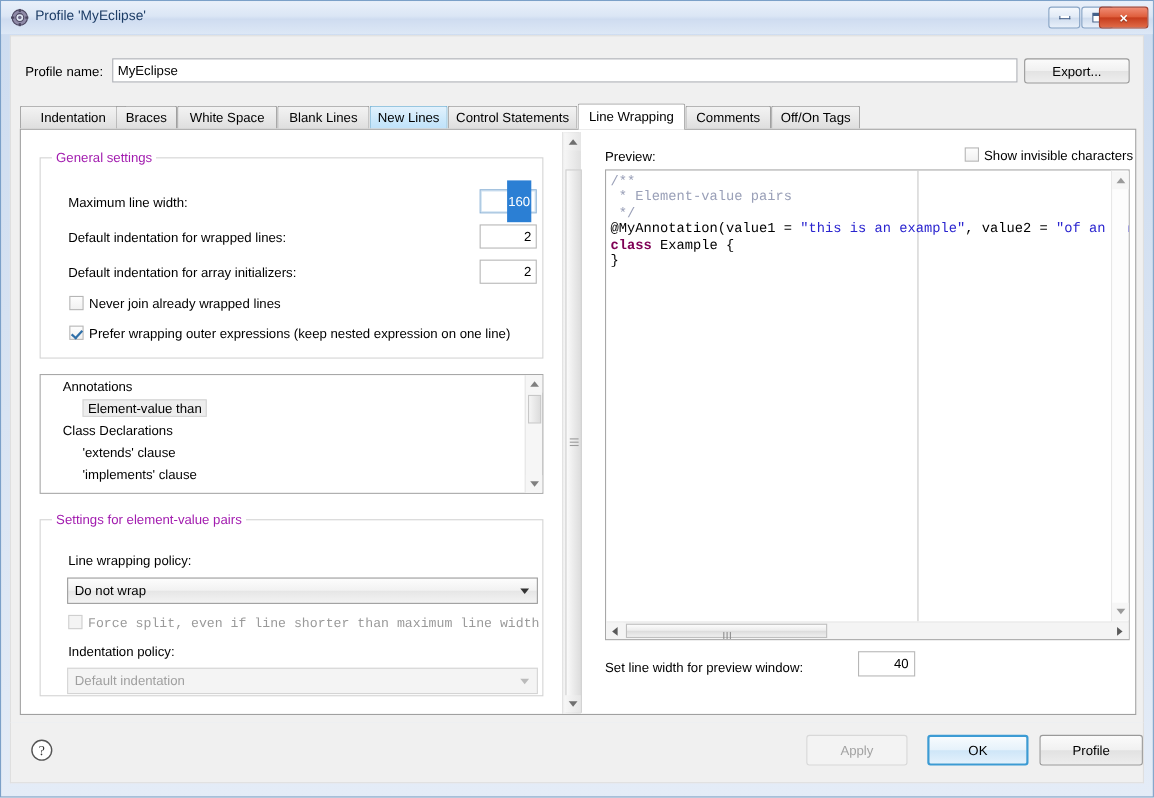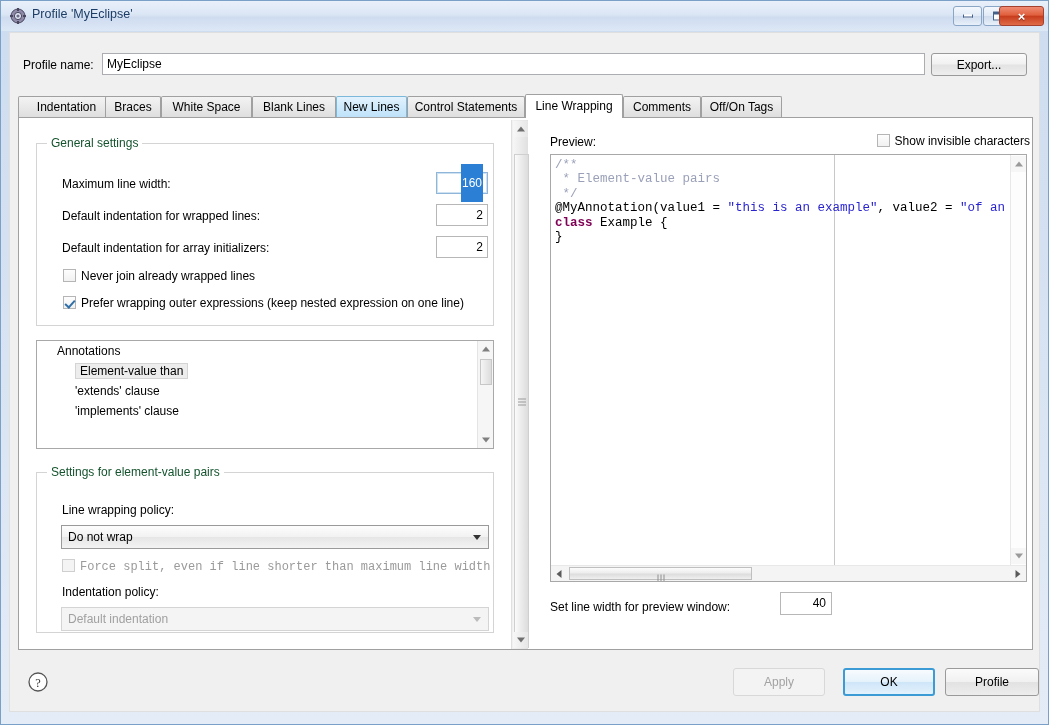--- a/index.html
+++ b/index.html
@@ -142,21 +142,21 @@
   fieldset.grp {
     position: absolute;
     margin: 0; padding: 0;
     border: 1px solid #d4d4d4;
     background: transparent;
   }
   fieldset.grp > legend {
     margin-left: 10px;
     padding: 0 4px;
     font-size: 12px;
-    color: #14532d;
+    color: #a21caf;
   }
   #grp-general { left: 17px; top: 18px; width: 458px; height: 190px; }
   #grp-settings { left: 17px; top: 347px; width: 458px; height: 168px; }
 
   .fld-label { position: absolute; font-size: 12px; white-space: nowrap; }
   .spinner {
     position: absolute;
     width: 52px; height: 22px;
     border: 1px solid #b7b7b7;
     background: #fff;
@@ -513,20 +513,21 @@
           </div>
 
           <div class="cbrow" style="left:26px; top:146px;">
             <span class="cbox checked"></span><span>Prefer wrapping outer expressions (keep nested expression on one line)</span>
           </div>
         </fieldset>
 
         <div id="listbox">
           <div class="litem"><span>Annotations</span></div>
           <div class="litem child selected"><span>Element-value than</span></div>
+          <div class="litem"><span>Class Declarations</span></div>
           <div class="litem child"><span>'extends' clause</span></div>
           <div class="litem child"><span>'implements' clause</span></div>
 
           <div id="list-sb">
             <div class="sb-arrow up" style="top:0;">
                 <span class="tri"></span>
               </div>
             <div id="list-sb-thumb"></div>
             <div class="sb-arrow down" style="bottom:0;">
                 <span class="tri"></span>

